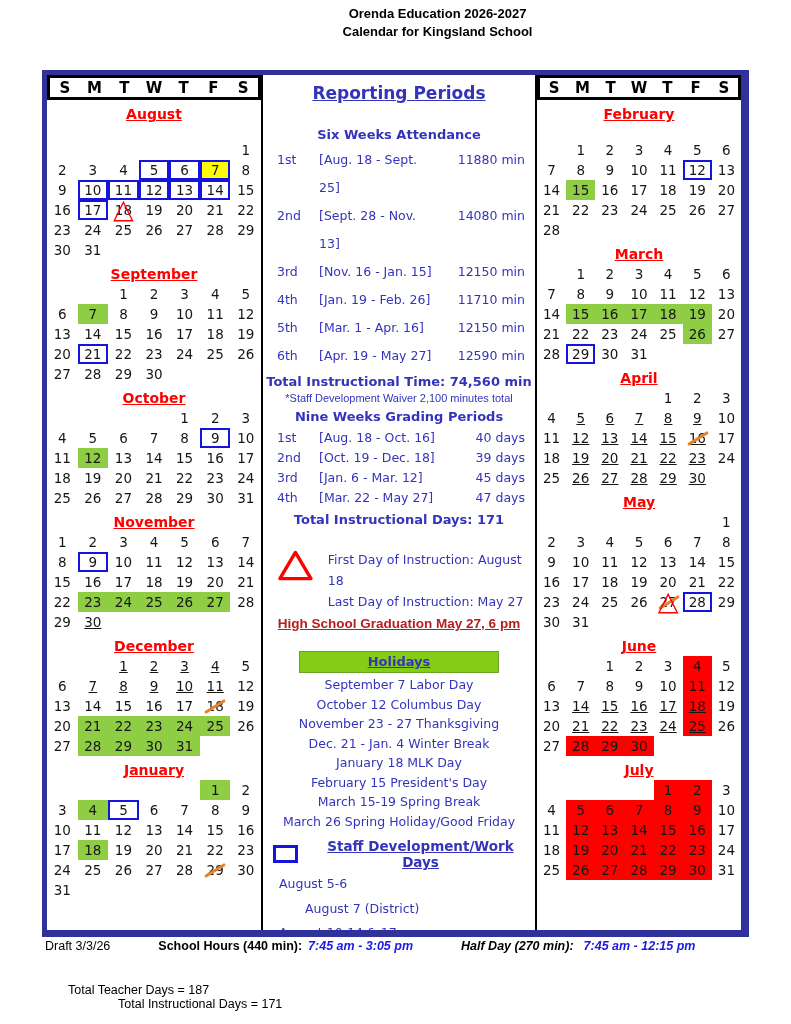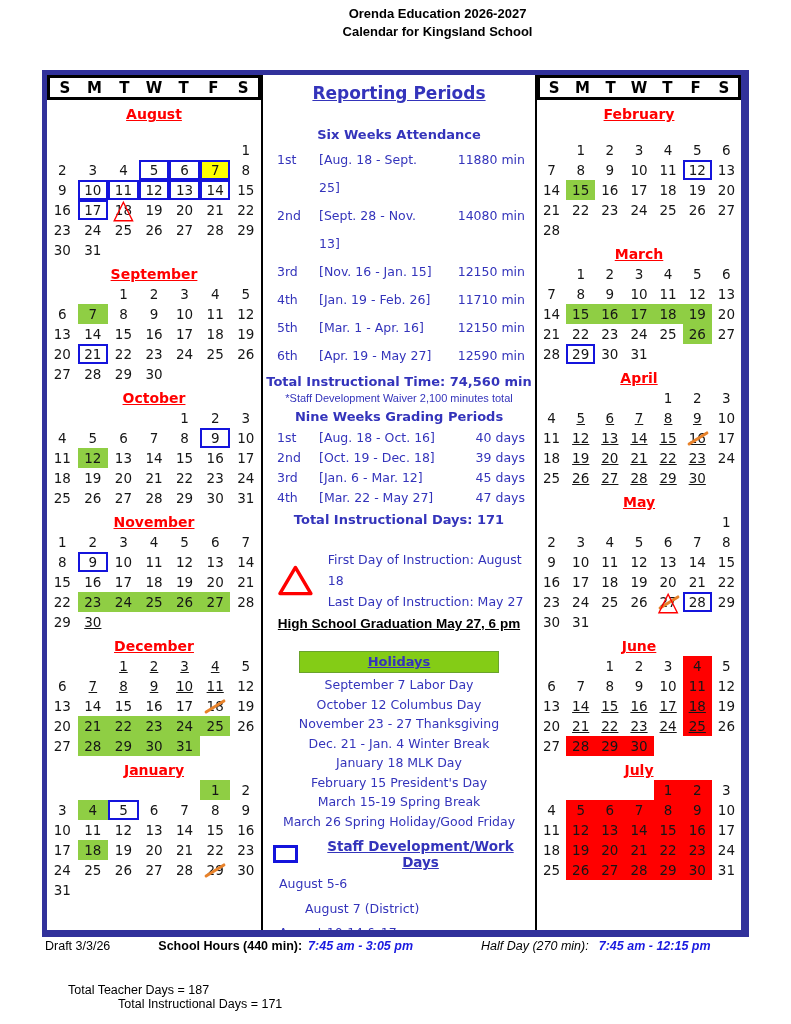--- a/index.html
+++ b/index.html
@@ -45,41 +45,41 @@
   .row3 { display:flex; font-size:12.5px; }
   .six .row3 { line-height:28px; }
   .nine .row3 { line-height:20px; }
   .row3 .ord { width:42px; text-align:left; }
   .row3 .rng { flex:1; text-align:left; }
   .row3 .val { width:86px; text-align:right; }
   .bold-line { font-weight:bold; font-size:13px; margin-top:4px; }
   .arial { font-family:"Liberation Sans", sans-serif; }
   .waiver-note { font-size:11px; margin-top:3px; }
   .nine-head { margin-top:5px; }
-  .triangle-block { display:flex; margin-top:22px; padding-left:14px; align-items:center; text-align:left; }
+  .triangle-block { display:flex; margin-top:22px; padding-left:14px; text-align:left; }
   .triangle-block .txt { font-size:12.5px; line-height:21px; margin-left:14px; }
-  .grad-line { color:#000000; font-family:"Liberation Sans", sans-serif; font-weight:bold;
+  .grad-line { color:#b91c1c; font-family:"Liberation Sans", sans-serif; font-weight:bold;
     font-size:13.5px; text-decoration:underline; margin-top:4px; }
   .holiday-head { margin:20px auto 2px auto; width:200px; background:#84cc16; border:1px solid #6aa32c;
     font-weight:bold; font-size:13px; text-decoration:underline; line-height:20px; }
   .holiday-item { font-size:12.5px; line-height:19.5px; }
   .staffdev-row { display:flex; align-items:center; margin-top:7px; padding:0 8px;gap:16px; }
   .box-icon { width:25px; height:18px; border:3px solid #1414dc; flex:0 0 auto; margin-left:2px; }
   .staffdev-title { flex:1; font-weight:bold; font-size:13.5px; text-decoration:underline; }
   .work-grid { display:grid; grid-template-columns:1fr; padding:2px 6px 0 16px; }
   .work-grid div { text-align:left; font-size:12.5px; line-height:24.5px; }
   .work-grid div.rcol { padding-left:26px; }
 
   
   .footer1 { position:absolute; top:939px; left:0; width:791px; display:flex; align-items:baseline;
     font-family:"Liberation Sans", sans-serif; font-size:12.5px; color:#000; }
   .footer1 .draft { margin-left:45px;text-align:right; }
   .footer1 .sh-label { margin-left:48px; font-weight:bold; }
   .footer1 .sh-value { margin-left:6px; color:#1a1ae0; font-weight:bold; font-style:italic; }
-  .footer1 .hd-label { margin-left:68px; font-weight:normal; font-style:italic; }
+  .footer1 .hd-label { margin-left:48px; font-weight:bold; font-style:italic; }
   .footer1 .hd-value { margin-left:10px; color:#1a1ae0; font-weight:bold; font-style:italic; }
   .footer2 { position:absolute; top:983px; left:0; width:791px; display:flex;
     font-family:"Liberation Sans", sans-serif; font-size:12.5px; color:#000;flex-direction:column; }
   .footer2 .t1 { margin-left:68px; }
   .footer2 .t2 { margin-left:118px; }
 </style>
 </head>
 <body>
 
 <div class="page-title" data-name="page-title">

